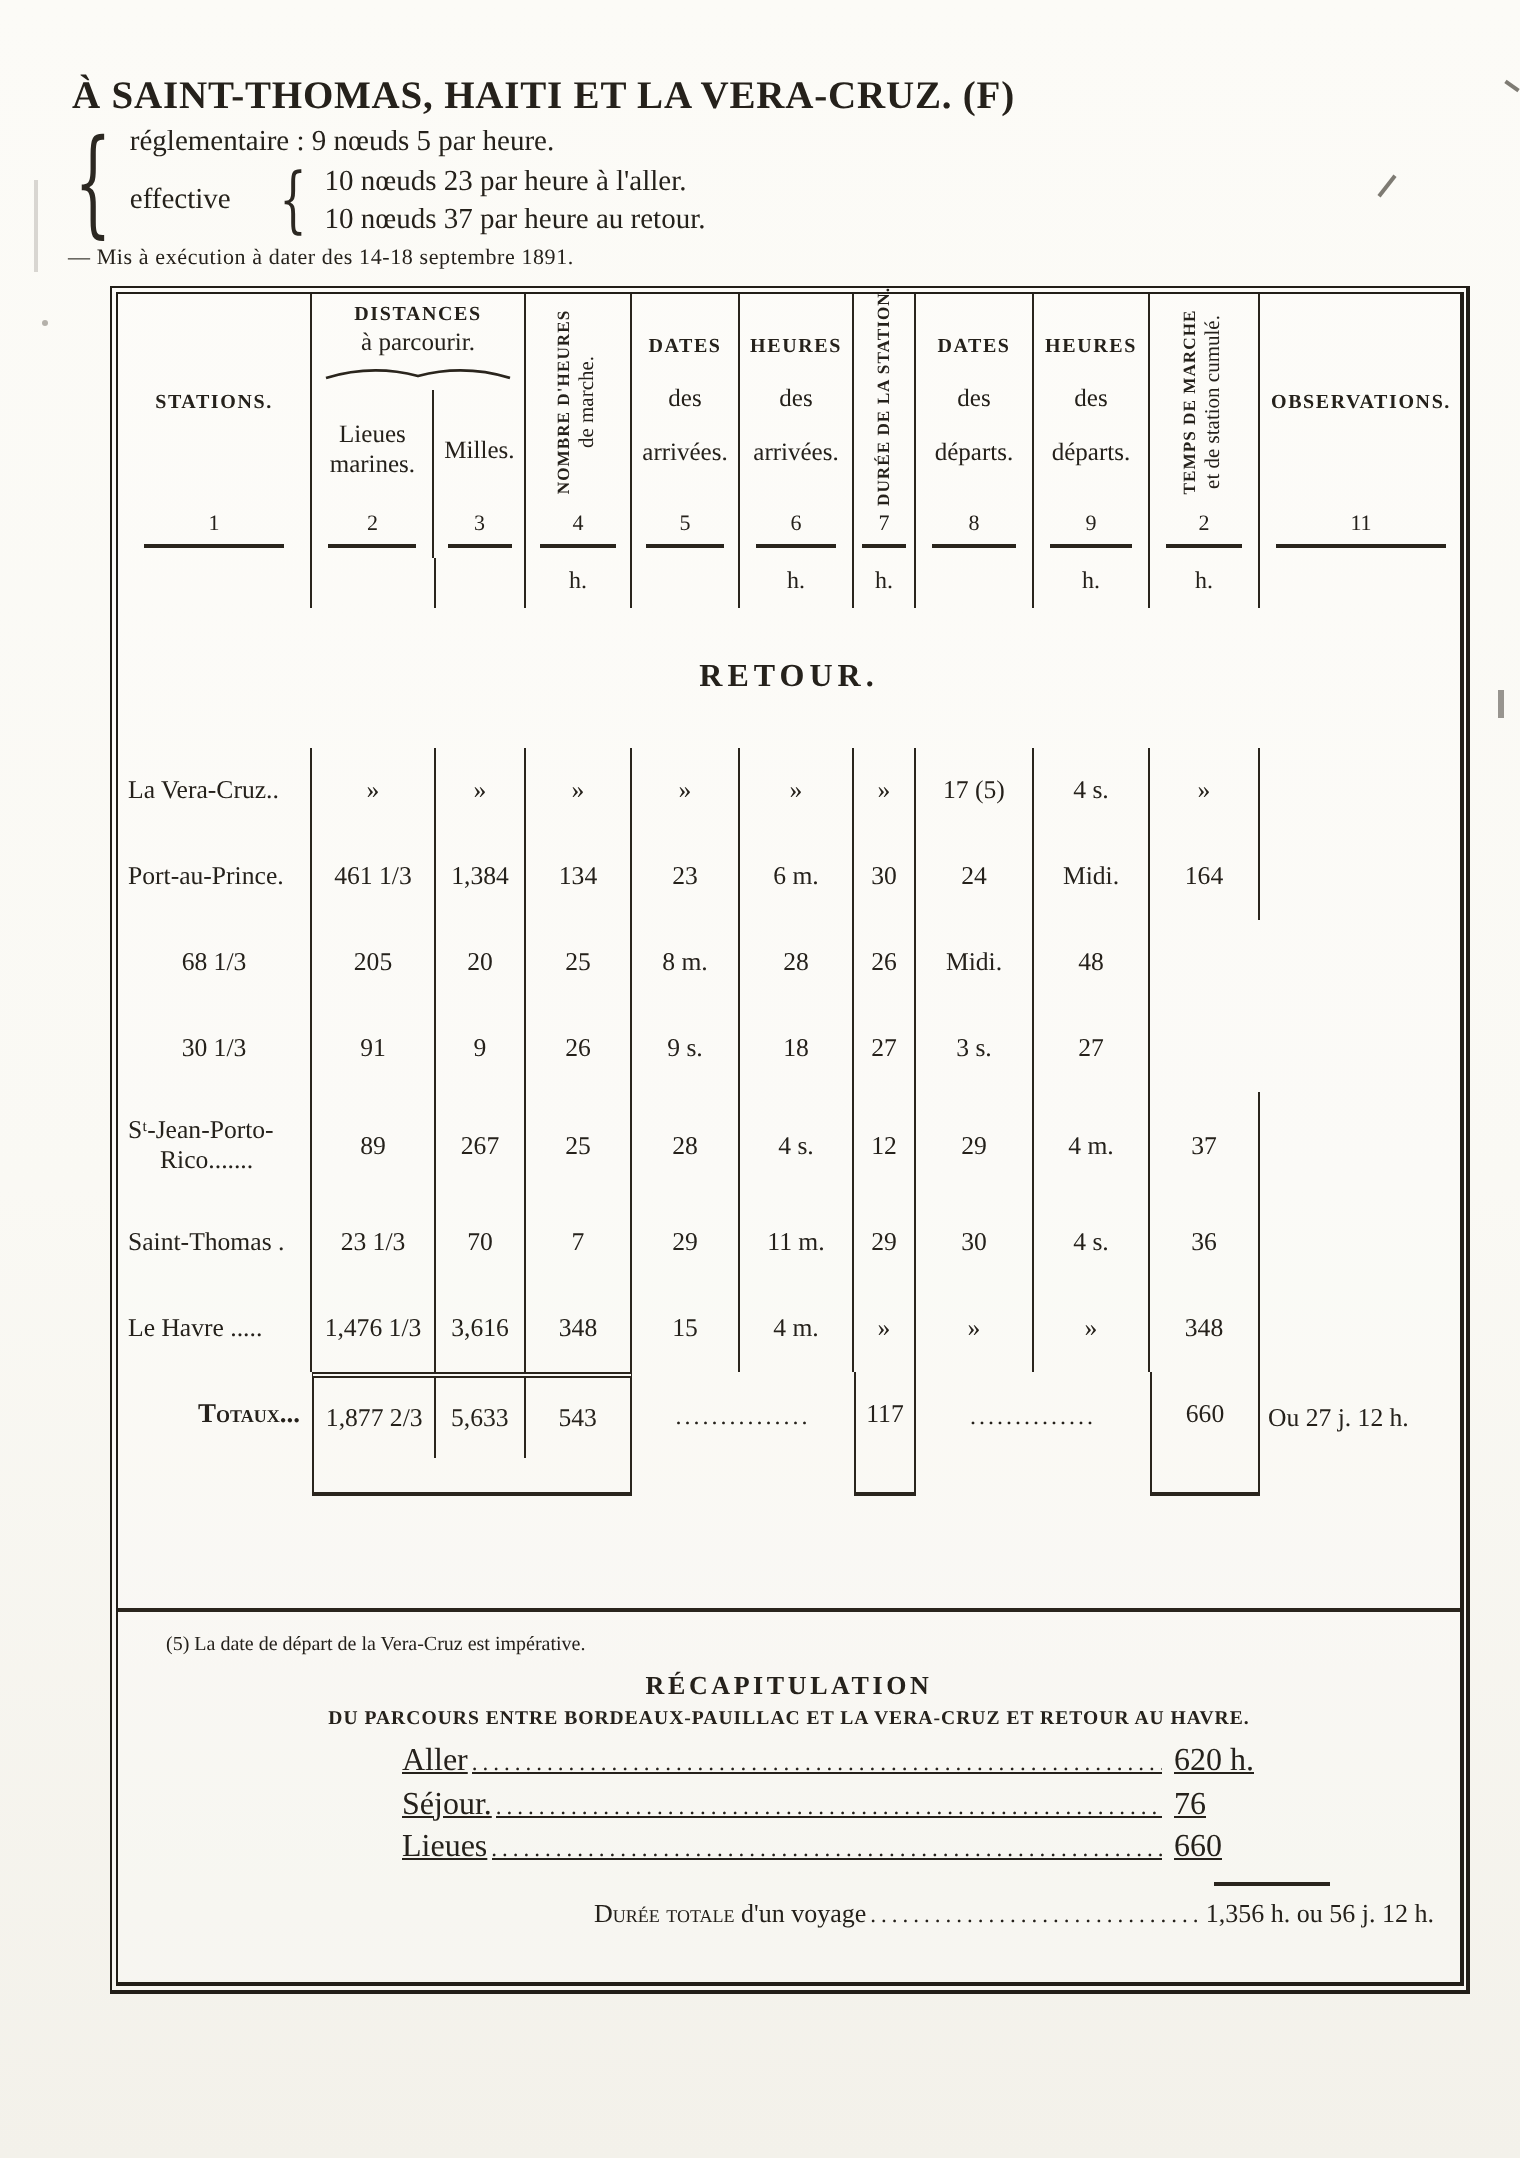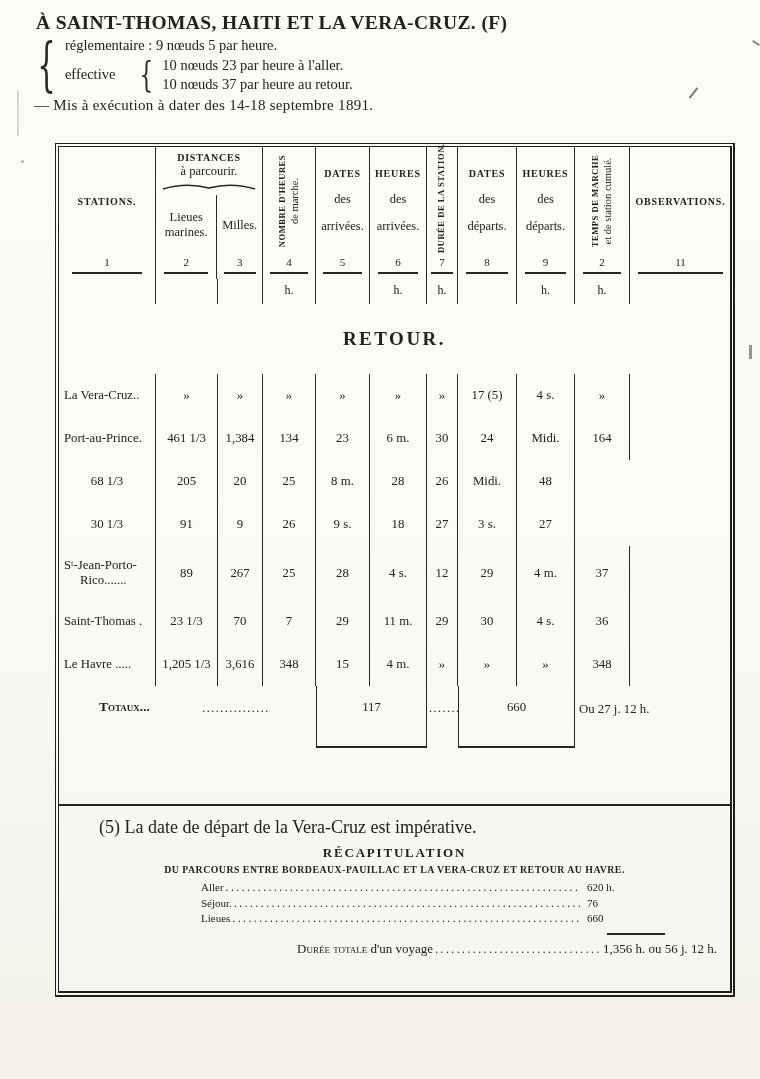--- a/index.html
+++ b/index.html
@@ -6,31 +6,31 @@
   html, body { width: 760px; height: 1079px; }
   body {
     position: relative;
     background: linear-gradient(180deg, #fcfbf7 0%, #faf9f4 55%, #f3f1ea 100%);
     font-family: "Liberation Serif", "DejaVu Serif", serif;
     color: #25211b;
     overflow: hidden;
   }
 
   
-  .masthead { position: absolute; left: 36px; top: 12px; width: 700px; }
+  .masthead { position: absolute; left: 36px; top: 38px; width: 700px; }
   .doc-title { font-size: 19.5px; font-weight: bold; letter-spacing: 0.4px; white-space: nowrap; }
   .speeds { display: flex; align-items: center; margin: 2px 0 0 -8px; }
   .brace { font-family: "DejaVu Serif", serif; color: #2c2822; font-weight: normal; }
   .b1 { font-size: 58px; line-height: 1; transform: scaleX(0.5); }
   .b2 { font-size: 36px; line-height: 1; transform: scaleX(0.6); margin: 0 4px; }
   .speed-lines { font-size: 14.5px; line-height: 1.35; }
   .eff-row { display: flex; align-items: center; }
   .eff-label { margin-right: 16px; }
   .eff-lines div { line-height: 1.3; }
-  .exec-note { margin: 3px 0 0 -2px; font-size: 15px; letter-spacing: 0.3px; }
+  .exec-note { margin: 3px 0 0 -2px; font-size: 11px; letter-spacing: 0.3px; }
 
   
   .frame {
     position: absolute; left: 55px; top: 143px; width: 680px; height: 854px;
     border: 4px double #221e18; border-bottom-width: 6px; border-right-width: 5px;
     background: rgba(255,255,255,0.25);
   }
   .frame-inner { display: flex; flex-direction: column; height: 100%; }
 
   
@@ -66,21 +66,21 @@
   
   .hrow {
     display: grid;
     grid-template-columns: 97px 62px 45px 53px 54px 57px 31px 59px 58px 55px 101px;
     height: 25px;
   }
   .hu { border-right: 1.6px solid #2a251d; text-align: center; font-size: 12px; line-height: 22px; }
   .hu:last-child { border-right: none; }
 
   
-  .retour { height: 70px; display: flex; align-items: center; justify-content: center; font-size: 19px; font-weight: bold; letter-spacing: 2.5px; }
+  .retour { height: 70px; display: flex; align-items: center; justify-content: center; font-size: 16px; font-weight: bold; letter-spacing: 2.5px; }
 
   
   .trow {
     display: grid;
     grid-template-columns: 97px 62px 45px 53px 54px 57px 31px 59px 58px 55px 101px;
     height: 43px;
   }
   .trow.tall { height: 54px; }
   .cell { border-right: 1.6px solid #2a251d; display: flex; align-items: center; justify-content: center; font-size: 12.8px; white-space: nowrap; min-width: 0; }
   .cell:last-child { border-right: none; }
@@ -104,24 +104,24 @@
   .tbox1 {
     border-left: 1.6px solid #2a251d; border-right: 1.6px solid #2a251d; border-bottom: 2.6px solid #2a251d;
     display: flex; align-items: center; justify-content: center; font-size: 12.8px; padding-bottom: 17px;
   }
   .tobs { display: flex; align-items: center; padding-left: 4px; font-size: 12.8px; padding-bottom: 15px; white-space: nowrap; text-align: center; }
 
   .spacer { height: 56px; }
 
   
   .footnotes { flex: 1; border-top: 2.4px solid #2a251d; padding-top: 11px; }
-  .note { margin-left: 40px; font-size: 18px; }
+  .note { margin-left: 24px; font-size: 10px; }
   .recap-title { text-align: center; font-size: 13px; font-weight: bold; letter-spacing: 1.8px; margin-top: 7px; }
   .recap-sub { text-align: center; font-size: 9.8px; font-weight: bold; letter-spacing: 0.5px; margin-top: 3px; }
-  .recap-lines { width: 452px; margin: 5px 0 0 142px; font-size: 11px; }
+  .recap-lines { width: 452px; margin: 5px 0 0 142px; font-size: 16px; text-decoration: underline; }
   .rline { display: flex; align-items: baseline; line-height: 1.35; }
   .rdots { flex: 1; overflow: hidden; white-space: nowrap; margin: 0 6px 0 2px; }
   .rdots::after { content: "........................................................................."; letter-spacing: 2.5px; font-size: 11.5px; }
   .rvalue { width: 66px; }
   .total-line { display: flex; align-items: baseline; width: 420px; margin: 14px 0 0 238px; font-size: 13px; }
   .caps { font-variant: small-caps; }
   .total-dots { flex: 1; overflow: hidden; white-space: nowrap; margin: 0 4px 0 2px; }
   .total-dots::after { content: "........................................"; letter-spacing: 2.5px; font-size: 11.5px; }
   .total-value { position: relative; white-space: nowrap; }
   .total-value::before { content: ""; position: absolute; left: 4px; top: -8px; width: 58px; border-top: 2.6px solid #2a251d; }
@@ -370,35 +370,40 @@
     <div class="cell">11 m.</div>
     <div class="cell">29</div>
     <div class="cell">30</div>
     <div class="cell">4 s.</div>
     <div class="cell">36</div>
     <div class="cell"></div>
   </div>
 
   <div class="trow">
     <div class="cell station">Le Havre .....</div>
-    <div class="cell">1,205 1/3</div>
+    <div class="cell">1,476 1/3</div>
     <div class="cell">3,616</div>
     <div class="cell">348</div>
     <div class="cell">15</div>
     <div class="cell">4 m.</div>
     <div class="cell">»</div>
     <div class="cell">»</div>
     <div class="cell">»</div>
     <div class="cell">348</div>
     <div class="cell"></div>
   </div>
 </div>
 
     <div class="totals">
       <div class="tlabel">Totaux...</div>
+      <div class="tbox23">
+        <div class="tc">1,877 2/3</div>
+        <div class="tc">5,633</div>
+        <div class="tc">543</div>
+      </div>
       <div class="tdots">...............</div>
       <div class="tbox1">117</div>
       <div class="tdots">..............</div>
       <div class="tbox1">660</div>
       <div class="tobs">Ou 27 j. 12 h.</div>
     </div>
 
     <div class="spacer"></div>
 
     <div class="footnotes">

